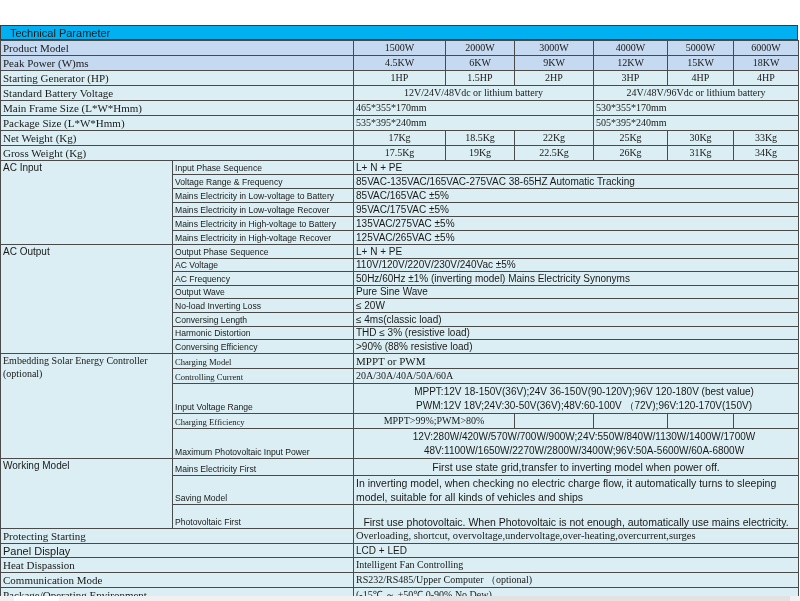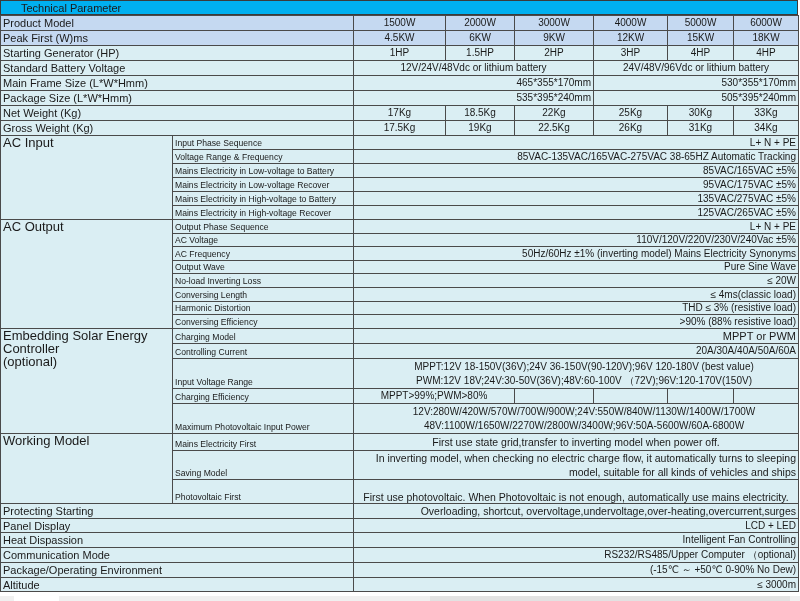--- a/index.html
+++ b/index.html
@@ -1,33 +1,33 @@
 <!DOCTYPE html>
 <html><head>
 <meta charset="utf-8">
 <style>
   html, body { margin: 0; padding: 0; background: #ffffff; }
   body { width: 800px; height: 601px; overflow: hidden; position: relative;
          font-family: "Liberation Sans", "DejaVu Sans", sans-serif; color: #1a1a1a; }
   .sheet { position: absolute; left: 0; top: 0; width: 798px; }
   .titlebar { height: 14px; background: #00b0f0; border: 1px solid #3b3b3b; border-bottom: 1px solid #3b3b3b;
-              font-size: 11px; line-height: 14px; padding-left: 20px; box-sizing: border-box; height: 15px; }
+              font-size: 11px; line-height: 14px; padding-left: 9px; box-sizing: border-box; height: 15px; margin-top: 25px; }
   table { border-collapse: collapse; table-layout: fixed; width: 798px; }
   td { border: 1px solid #4a4a4a; background: #daeef3; font-size: 10px; padding: 0 2px;
        white-space: nowrap; overflow: hidden; line-height: 12px; vertical-align: middle; box-sizing: border-box; }
   td.hdr { background: #c5d9f1; }
   td.lbl { font-size: 11px; }
   td.sub { font-size: 8.6px; vertical-align: bottom; }
-  td.c { text-align: right; }
+  td.c { text-align: left; }
   td.l { text-align: center; }
-  td.grp { vertical-align: top; font-size: 13px; line-height: 13px; white-space: normal; }
+  td.grp { vertical-align: top; font-size: 10px; line-height: 13px; white-space: normal; }
   td.wrap { white-space: normal; }
   .r13 { height: 13px; }
   .r14 { height: 14px; }
-  .r15 { height: 15px; }
+  .r15 { height: 15px; font-family: Liberation Serif, serif; }
   .multi div { line-height: 14px; padding-left: 16px; }
   .bottombar { position: absolute; left: 0; top: 596px; width: 800px; height: 5px; background: #f0f0f0; }
   .bottombar .tab { position: absolute; left: 14px; top: 0; width: 45px; height: 5px; background: #ffffff; }
   .bottombar .scroll { position: absolute; left: 430px; top: 0; width: 360px; height: 5px; background: #e2e2e2; }
 </style>
 </head>
 <body>
 
 <div class="sheet">
   <div class="titlebar">Technical Parameter</div>
@@ -47,21 +47,21 @@
         <tr class="r15">
       <td class="hdr lbl" colspan="2">Product Model</td>
       <td class="hdr l">1500W</td>
       <td class="hdr l">2000W</td>
       <td class="hdr l">3000W</td>
       <td class="hdr l">4000W</td>
       <td class="hdr l">5000W</td>
       <td class="hdr l">6000W</td>
     </tr>
     <tr class="r15">
-      <td class="hdr lbl" colspan="2">Peak First (W)ms</td>
+      <td class="hdr lbl" colspan="2">Peak Power (W)ms</td>
       <td class="hdr l">4.5KW</td>
       <td class="hdr l">6KW</td>
       <td class="hdr l">9KW</td>
       <td class="hdr l">12KW</td>
       <td class="hdr l">15KW</td>
       <td class="hdr l">18KW</td>
     </tr>
     <tr class="r15">
       <td class="lbl" colspan="2">Starting Generator (HP)</td>
       <td class="l">1HP</td>

